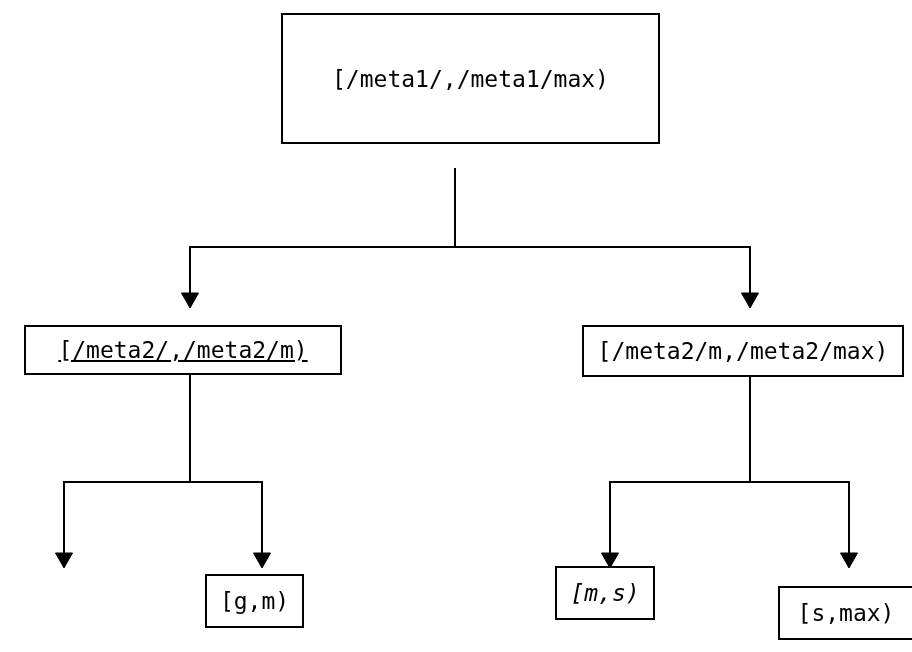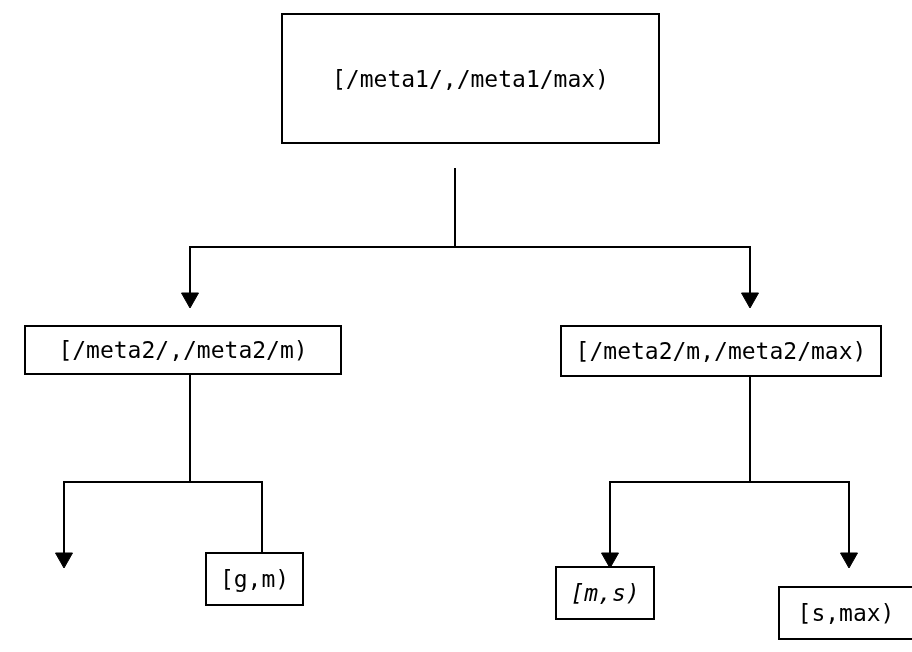--- a/index.html
+++ b/index.html
@@ -41,24 +41,24 @@
     background: var(--bg-color);
     color: var(--line-color);
     display: flex;
     align-items: center;
     justify-content: center;
     font-size: 23px;
     white-space: pre;
   }
   
   .n-root   { left: 260px; top: 13px;  width: 379px; height: 131px; margin-left: 21px; }
-  .n-left   { left: 24px;  top: 325px; width: 318px; height: 50px;  }
-  .n-right  { left: 560px; top: 325px; width: 322px; height: 52px;  }
+  .n-left   { left: 24px;  top: 325px; width: 318px; height: 50px; text-decoration: underline;  }
+  .n-right  { left: 582px; top: 325px; width: 322px; height: 52px;  }
   .n-leaf1  { left: 8px;   top: 586px; width: 99px;  height: 54px;  }
-  .n-leaf2  { left: 205px; top: 552px; width: 99px;  height: 54px;  }
+  .n-leaf2  { left: 205px; top: 574px; width: 99px;  height: 54px;  }
   .n-leaf3  { left: 555px; top: 566px; width: 100px; height: 54px; font-style: italic;  }
   .n-leaf4  { left: 778px; top: 586px; width: 136px; height: 54px;  }
 </style>
 </head>
 <body>
 
 <div class="canvas">
 
   <svg class="edges" viewBox="0 0 912 652" xmlns="http://www.w3.org/2000/svg">
 

